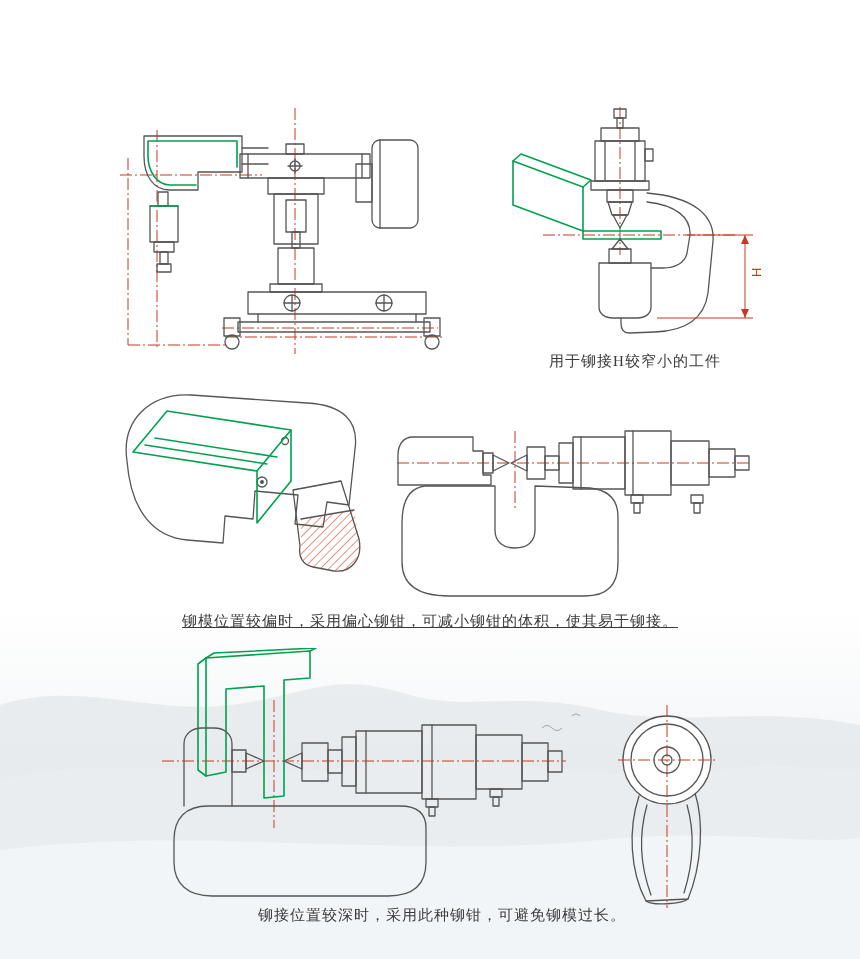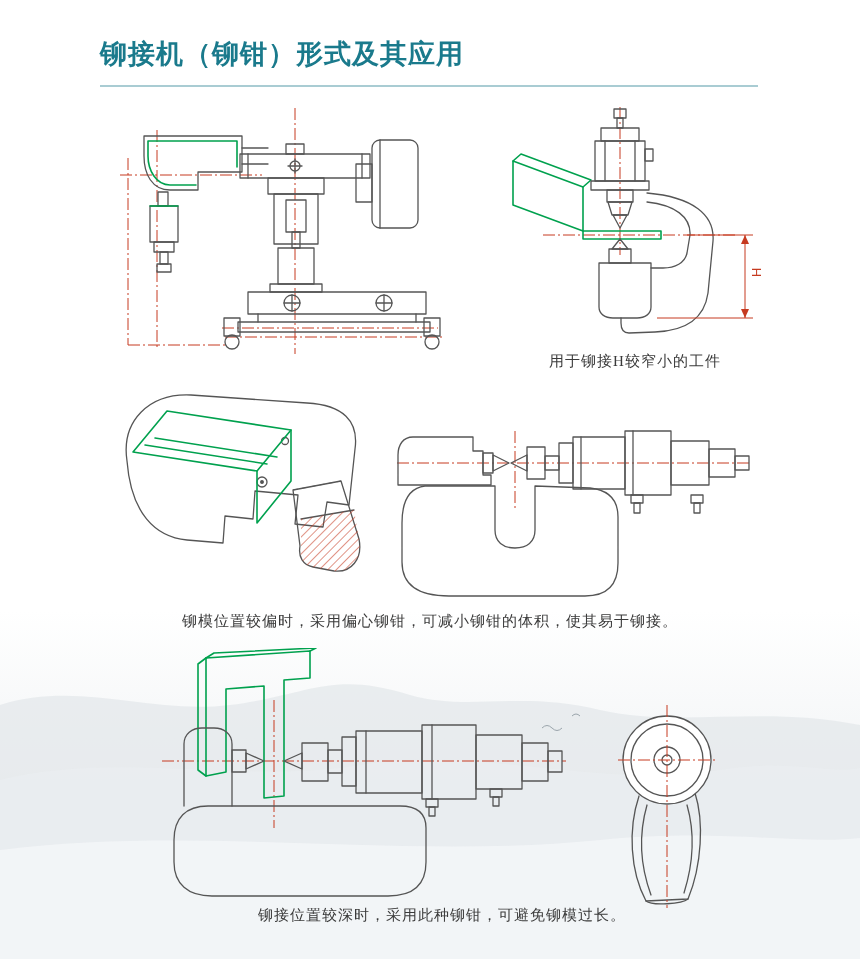--- a/index.html
+++ b/index.html
@@ -38,23 +38,20 @@
     <rect x="0" y="0" width="860" height="349" fill="url(#wash)"></rect>
     <path d="M0,95 C80,70 150,105 230,95 C310,85 330,60 410,85 C470,102 520,80 600,100 C680,118 760,95 860,115 L860,349 L0,349 Z" fill="#e2e7ea" opacity="0.7"></path>
     <path d="M0,170 C120,140 240,175 360,155 C480,135 600,180 720,160 C790,148 830,165 860,158 L860,349 L0,349 Z" fill="#eaeef0" opacity="0.8"></path>
     <path d="M0,240 C200,215 400,250 600,230 C720,218 800,235 860,228 L860,349 L0,349 Z" fill="#f3f5f7" opacity="0.9"></path>
     <g stroke="#9aa4ab" stroke-width="1" fill="none">
       <path d="M542,118 q5,-5 10,0 q5,5 10,0"></path>
       <path d="M572,106 q4,-4 8,0"></path>
     </g>
   </svg>
 
-  <div class="title-wrap">
-    <h1>铆接机（铆钳）形式及其应用</h1>
-  </div>
 
   <div class="fig" style="left:100px;top:100px;">
     <svg width="360" height="265" viewBox="0 0 360 265">
       <g class="red">
         <path d="M195,8 V254"></path>
         <path d="M57,30 V250"></path>
         <path d="M28,58 V245"></path>
         <path d="M20,75 H162"></path>
         <path d="M125,237 H342"></path>
         <path d="M122,228 H338"></path>
@@ -190,21 +187,21 @@
         <rect x="314" y="34" width="26" height="28"></rect>
         <rect x="340" y="41" width="14" height="14"></rect>
         <path d="M30,71 C14,73 7,86 7,108 L7,147 C7,170 24,181 54,181 L190,181 C213,181 223,169 223,148 L223,102 C223,85 214,75 195,73 L140,71 L140,115 C140,127 132,133 120,133 C108,133 100,127 100,115 L100,71 Z"></path>
         <rect x="236" y="80" width="12" height="8"></rect>
         <rect x="239" y="88" width="6" height="10"></rect>
         <rect x="296" y="80" width="12" height="8"></rect>
         <rect x="299" y="88" width="6" height="10"></rect>
       </g>
     </svg>
   </div>
-  <div class="caption" style="left:0;top:612px;width:860px;">铆模位置较偏时，采用偏心铆钳，可减小铆钳的体积，使其易于铆接。</div>
+  <div class="caption" style="left:0;top:612px;width:860px;text-decoration:underline;">铆模位置较偏时，采用偏心铆钳，可减小铆钳的体积，使其易于铆接。</div>
 
   <div class="fig" style="left:160px;top:648px;">
     <svg width="410" height="262" viewBox="0 0 410 262">
       <g class="red">
         <path d="M2,113 H406"></path>
         <path d="M114,52 V180"></path>
       </g>
       <g class="grn">
         <path d="M46,128 L46,10 L150,3 L150,30 L124,32 L124,148 L104,150 L104,38 L66,41 L66,124 Z"></path>
         <path d="M54,5 L156,0 L150,3 M54,5 L46,10"></path>

